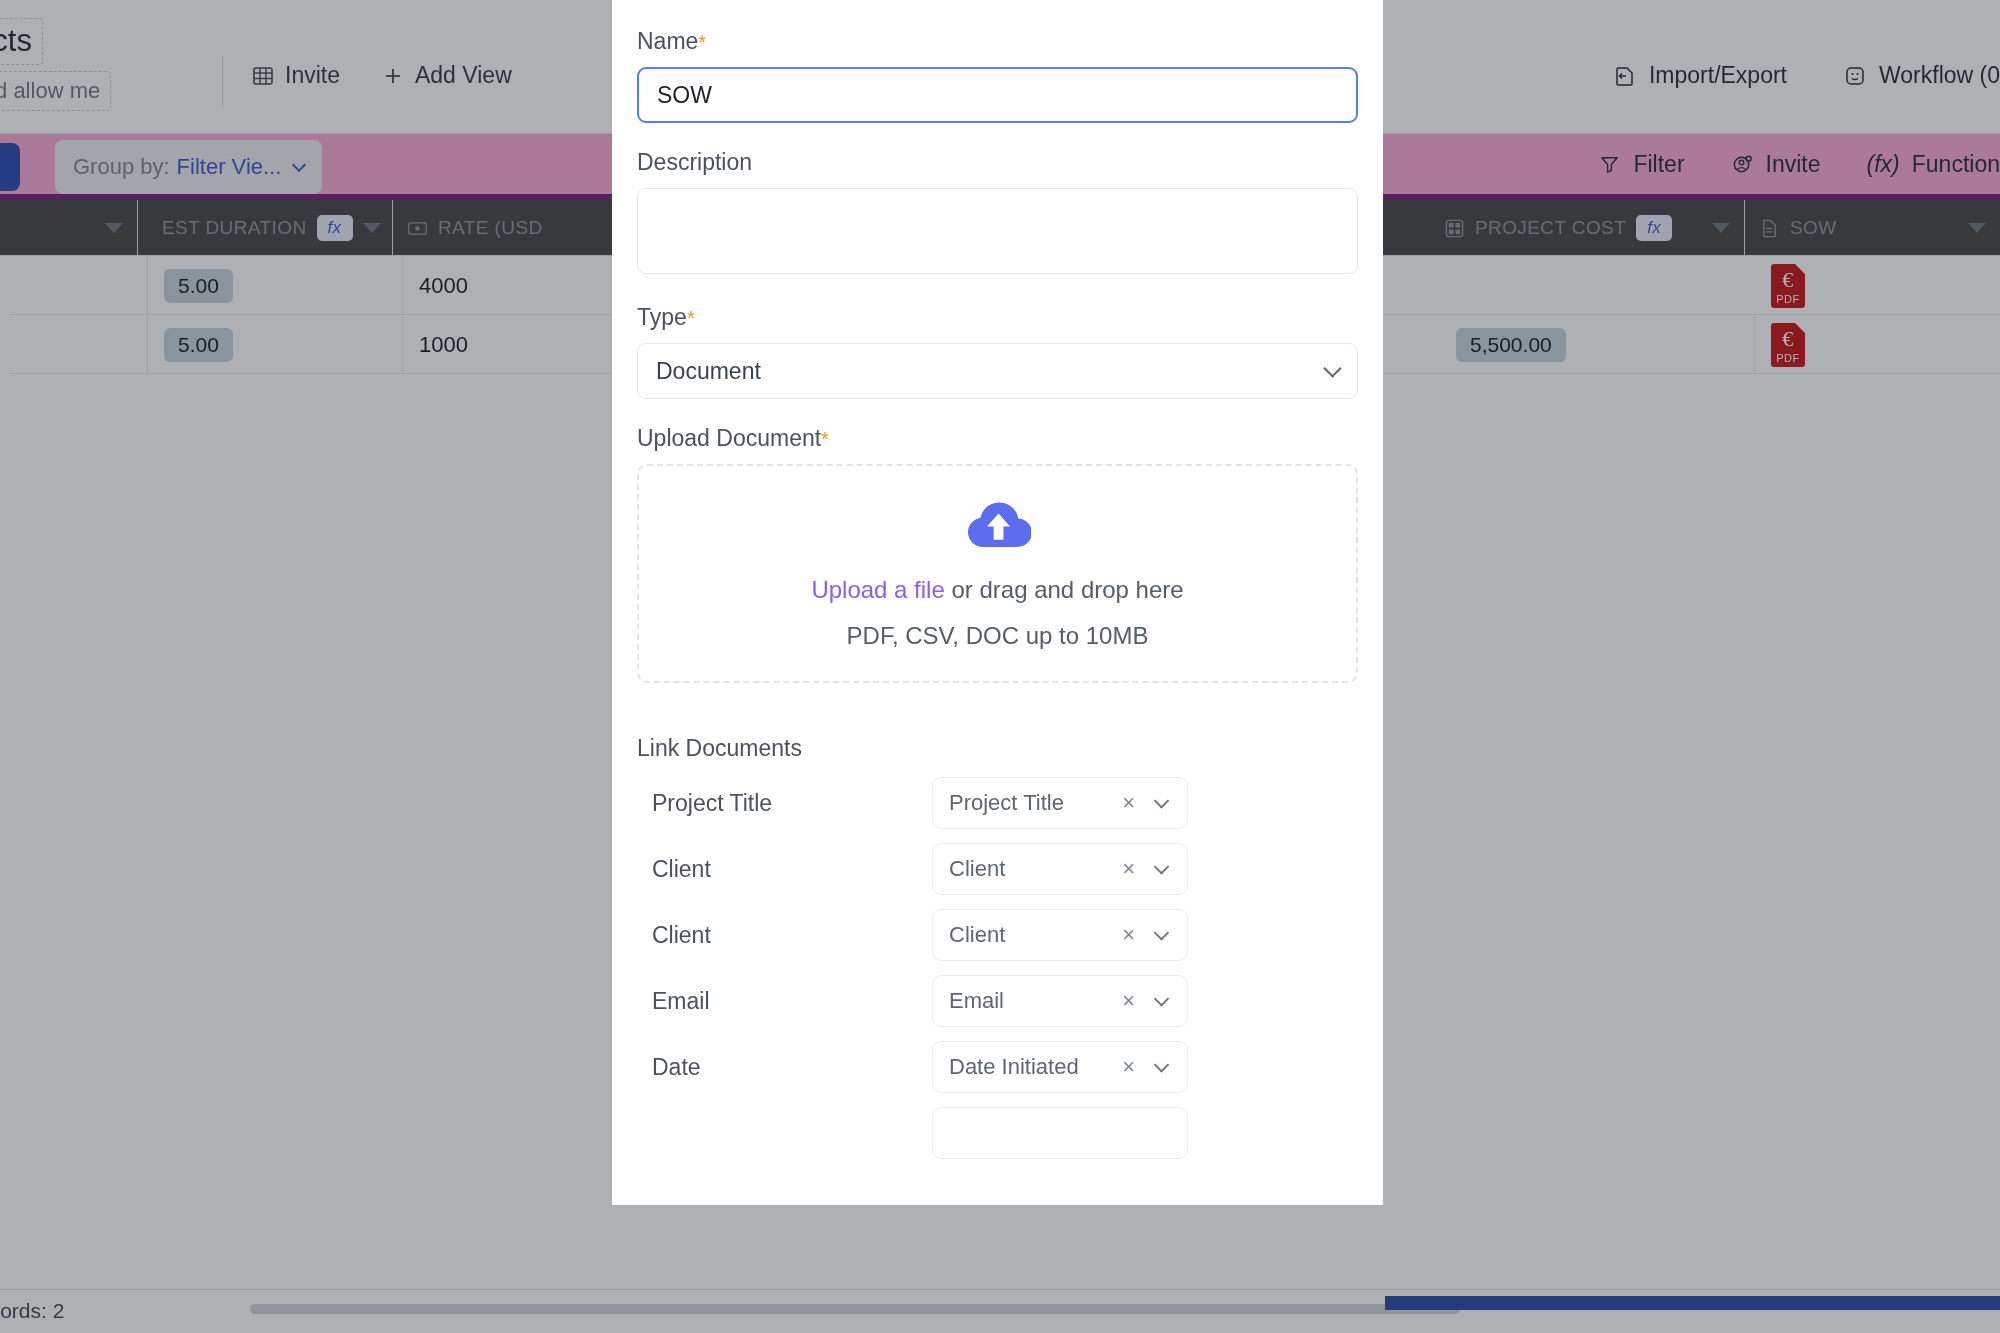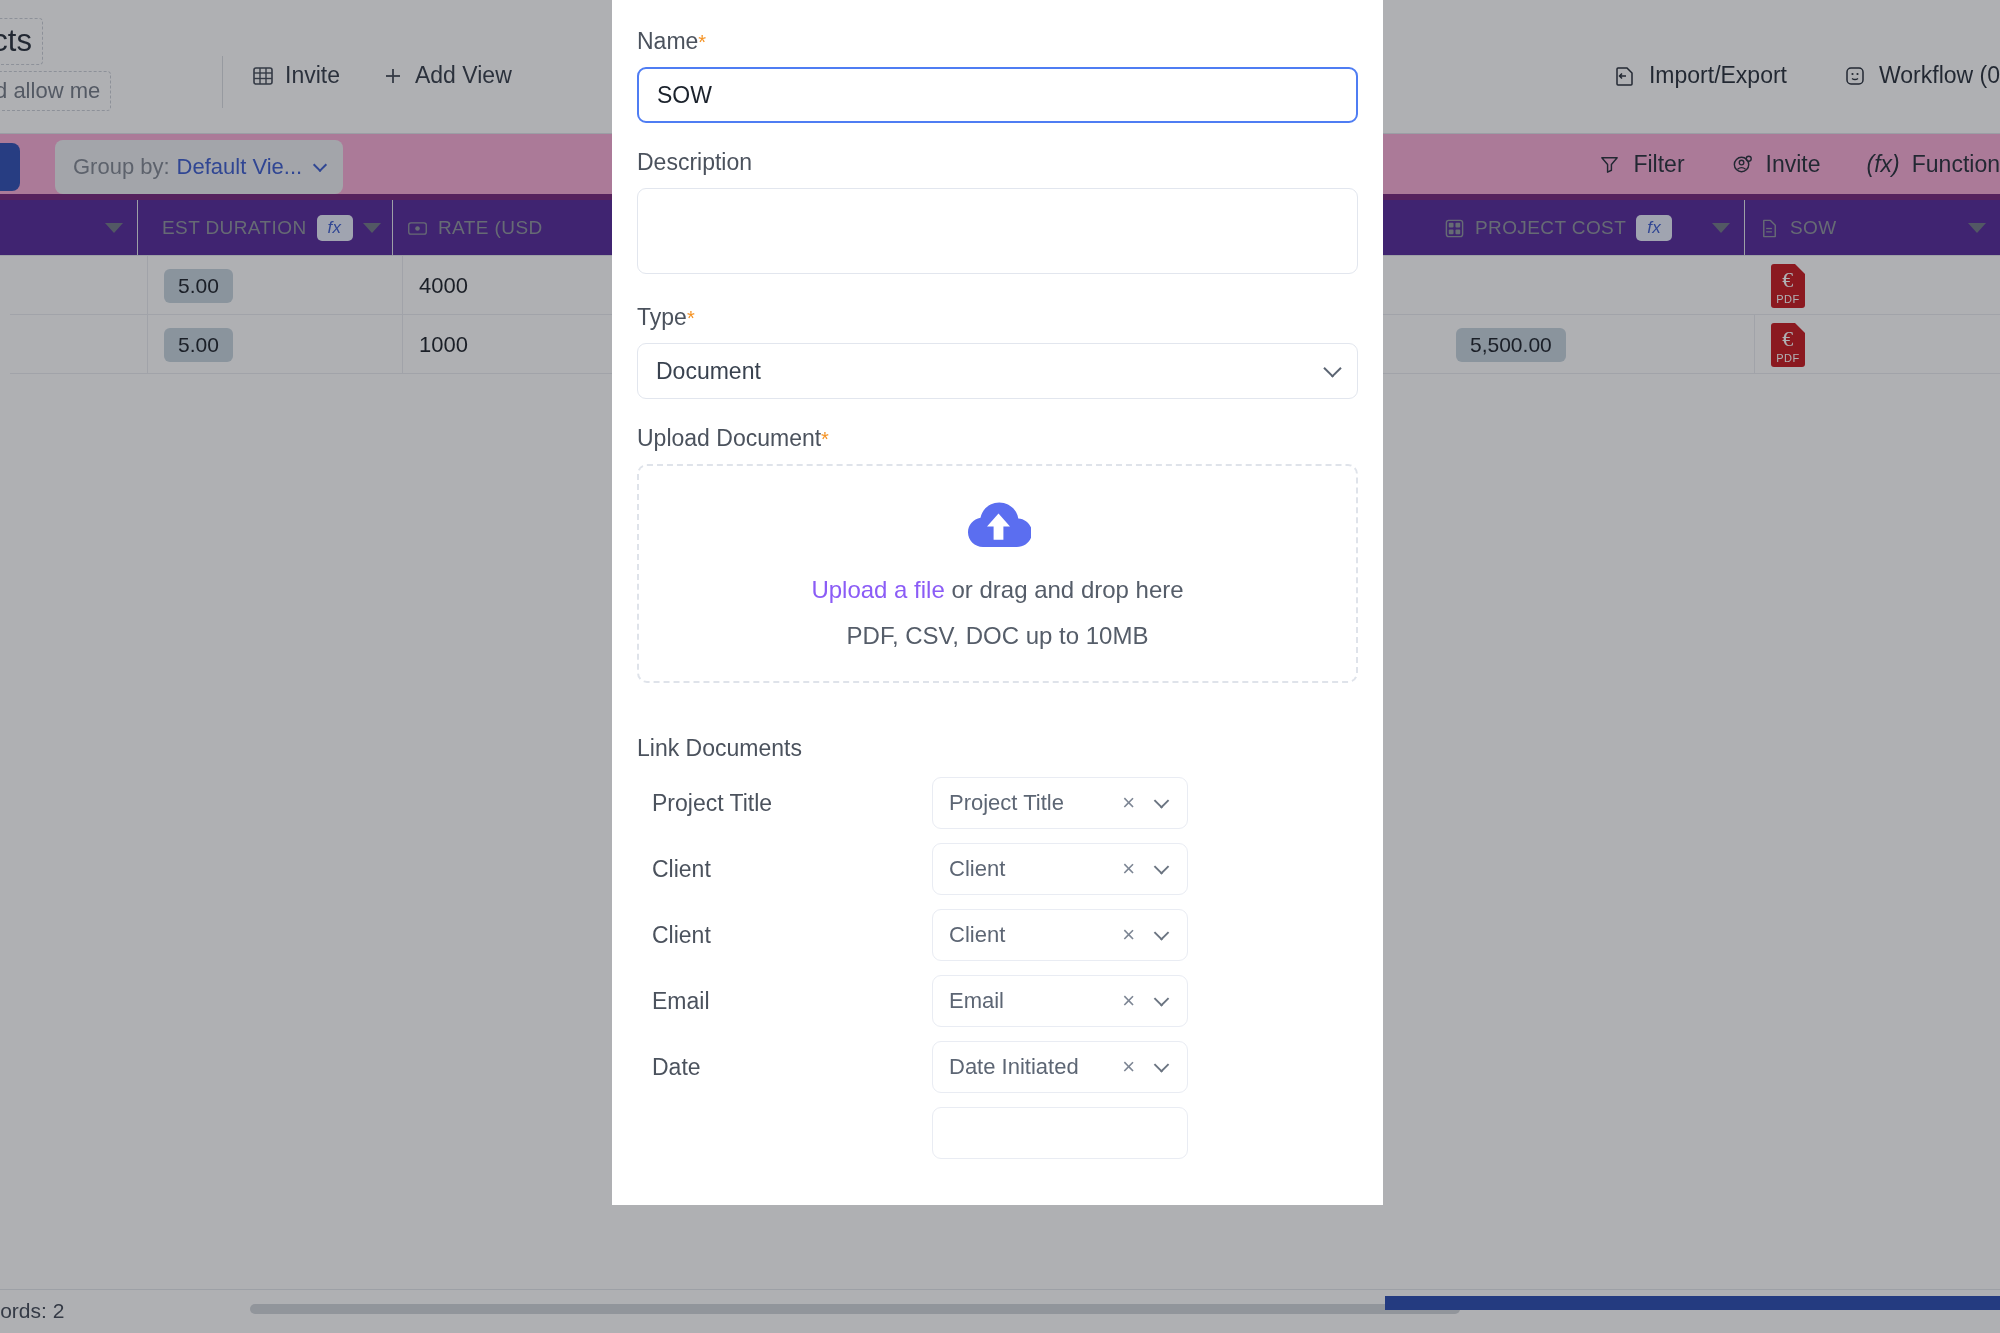--- a/index.html
+++ b/index.html
@@ -146,21 +146,21 @@
   
   .grid {
     position: absolute;
     top: 200px; left: 0; right: 0; bottom: 0;
     background: #ffffff;
   }
   .grid-head {
     position: absolute;
     top: 0; left: 0; right: 0;
     height: 56px;
-    background: #4c1d95;
+    background: #404040;
     border-bottom: 1px solid #e3e6ea;
   }
   .gh-cell {
     position: absolute;
     top: 0;
     height: 56px;
     display: flex;
     align-items: center;
     gap: 10px;
     padding: 0 14px;
@@ -468,21 +468,21 @@
       </div>
     </div>
   </div>
 
   <div class="subbar">
     <div class="blue-btn">
       
     </div>
     <div class="groupby">
       <span>Group by:</span>
-      <b>Default Vie...</b>
+      <b>Filter Vie...</b>
       <span class="chev" style="position:relative;right:auto;top:auto;transform:rotate(45deg);width:10px;height:10px;border-right:2.2px solid #3355cc;border-bottom:2.2px solid #3355cc;margin-left:6px;margin-bottom:5px;"></span>
     </div>
 
     <div class="subbar-right">
       <div class="tb-item">
         <svg width="23" height="23" viewBox="0 0 24 24">
           <path d="M4 5h16l-6 7v6l-4 2v-8L4 5z" fill="none" stroke="#1c2430" stroke-width="1.5" stroke-linejoin="round"></path>
         </svg>
         <span>Filter</span>
       </div>

